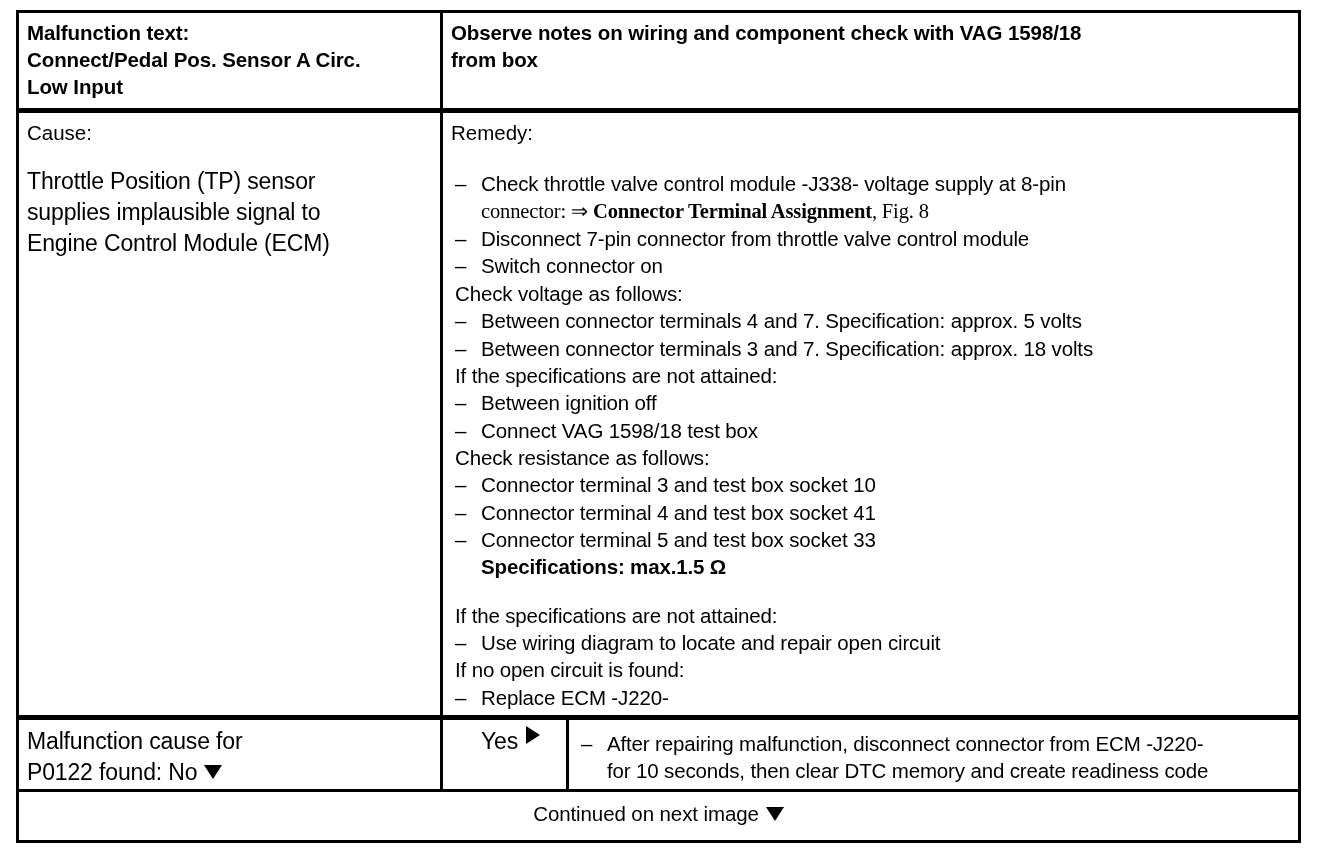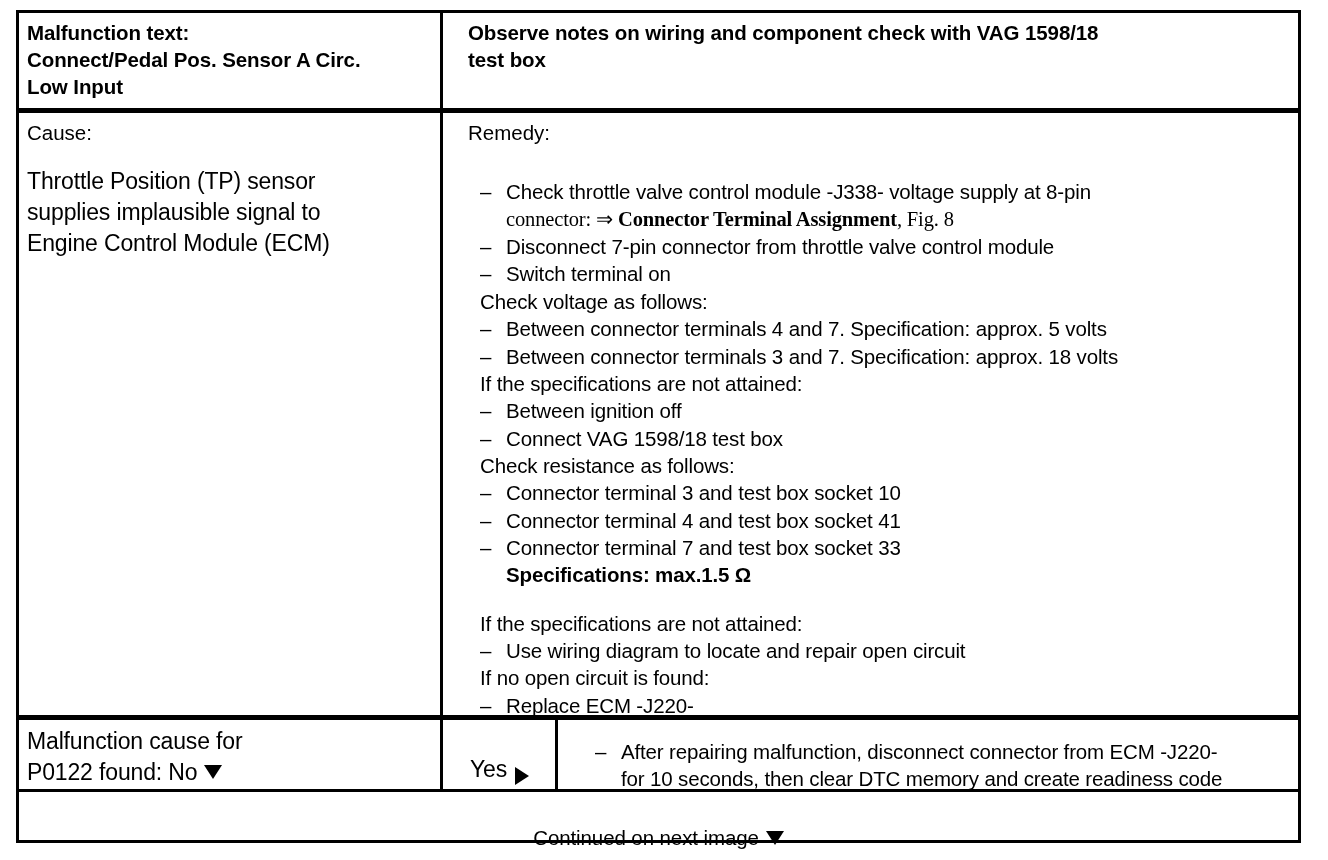--- a/index.html
+++ b/index.html
@@ -32,28 +32,27 @@
     height: 833px;
     border: 3px solid #000;
     box-sizing: border-box;
     background: #fff;
   }
 
   .row {
     display: flex;
     box-sizing: border-box;
     width: 100%;
-    gap: 17px;
   }
 
   
   .row-header        { height: 100px; border-bottom: 5px solid #000; }
   .row-body          { height: 607px; border-bottom: 5px solid #000; }
   .row-answer        { height: 72px;  border-bottom: 3px solid #000; }
-  .row-continued     { height: 43px; margin-top: 24px; }
+  .row-continued     { height: 43px; }
 
   .cell {
     box-sizing: border-box;
     padding: 6px 8px 4px 8px;
     overflow: hidden;
   }
 
   .col-left   { width: 424px; border-right: 3px solid #000; }
   .col-mid    { width: 98px;  border-right: 3px solid #000; }
   .col-right  { flex: 1 1 auto; }
@@ -72,21 +71,21 @@
   }
   .label {
     font-size: 20.5px;
     line-height: 1.335;
   }
   .spacer-line { height: 20px; }
 
   
   ul.dashlist {
     list-style: none;
-    margin: 12px;
+    margin: 4px;
     padding: 0;
   }
   ul.dashlist > li {
     position: relative;
     padding-left: 26px;
     font-size: 20.5px;
     line-height: 1.335;
     letter-spacing: -0.15px;
   }
   ul.dashlist > li::before {
@@ -98,23 +97,24 @@
   ul.dashlist > li.nodash { padding-left: 0; }
   ul.dashlist > li.nodash::before { content: ""; }
   
   .cont-line { display: block; padding-left: 0; }
 
   b.strong { font-weight: bold; }
 
   .gap { height: 21px; }
   .answer-mid {
     display: flex;
-    align-items: flex-end;
+    align-items: flex-start;
     justify-content: flex-start;
     padding-left: 10px;
+    margin-left: 28px;
   }
   .tri-right {
     display: inline-block;
     width: 0; height: 0;
     border-left: 14px solid #000;
     border-top: 9px solid transparent;
     border-bottom: 9px solid transparent;
     margin-left: 8px;
     vertical-align: -1px;
   }
@@ -148,50 +148,50 @@
   <div class="table">
 
     <div class="row row-header">
       <div class="cell col-left">
         <div class="hdr">Malfunction text:</div>
         <div class="hdr nowrap">Connect/Pedal Pos. Sensor A Circ.</div>
         <div class="hdr">Low Input</div>
       </div>
       <div class="cell col-right">
         <div class="hdr nowrap">Observe notes on wiring and component check with VAG 1598/18</div>
-        <div class="hdr">test box</div>
+        <div class="hdr">from box</div>
       </div>
     </div>
 
     <div class="row row-body">
       <div class="cell col-left">
         <div class="label">Cause:</div>
         <div class="spacer-line"></div>
         <div class="body-txt">Throttle Position (TP) sensor</div>
         <div class="body-txt">supplies implausible signal to</div>
         <div class="body-txt">Engine Control Module (ECM)</div>
       </div>
       <div class="cell col-right">
         <div class="label">Remedy:</div>
         <div class="spacer-line"></div>
         <ul class="dashlist" id="remedy-list">
             <li>Check throttle valve control module -J338- voltage supply at 8-pin</li>
             <li class="nodash" style="padding-left: 26px; font-family: Liberation Serif, serif;"><span>connector: ⇒ </span><b class="strong">Connector Terminal Assignment</b><span>,  Fig. 8</span></li>
             <li>Disconnect 7-pin connector from throttle valve control module</li>
-            <li>Switch terminal on</li>
+            <li>Switch connector on</li>
             <li class="nodash">Check voltage as follows:</li>
             <li>Between connector terminals 4 and 7. Specification: approx. 5 volts</li>
             <li>Between connector terminals 3 and 7. Specification: approx. 18 volts</li>
             <li class="nodash">If the specifications are not attained:</li>
             <li>Between ignition off</li>
             <li>Connect VAG 1598/18 test box</li>
             <li class="nodash">Check resistance as follows:</li>
             <li>Connector terminal 3 and test box socket 10</li>
             <li>Connector terminal 4 and test box socket 41</li>
-            <li>Connector terminal 7 and test box socket 33</li>
+            <li>Connector terminal 5 and test box socket 33</li>
             <li class="nodash" style="padding-left: 26px; font-weight: bold;"><span>Specifications: max.1.5 Ω</span></li>
             <li class="nodash gap"></li>
             <li class="nodash">If the specifications are not attained:</li>
             <li>Use wiring diagram to locate and repair open circuit</li>
             <li class="nodash">If no open circuit is found:</li>
             <li>Replace ECM -J220-</li>
           </ul>
       </div>
     </div>
 

